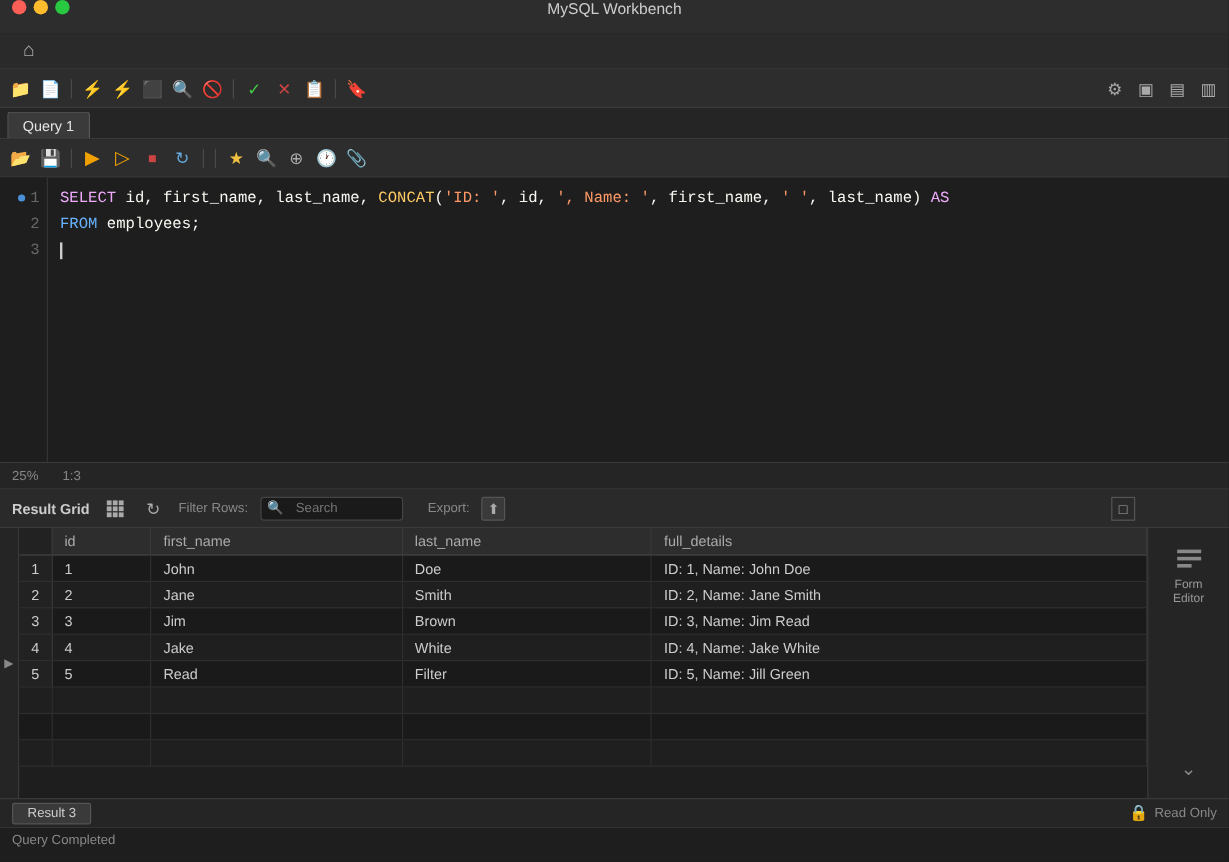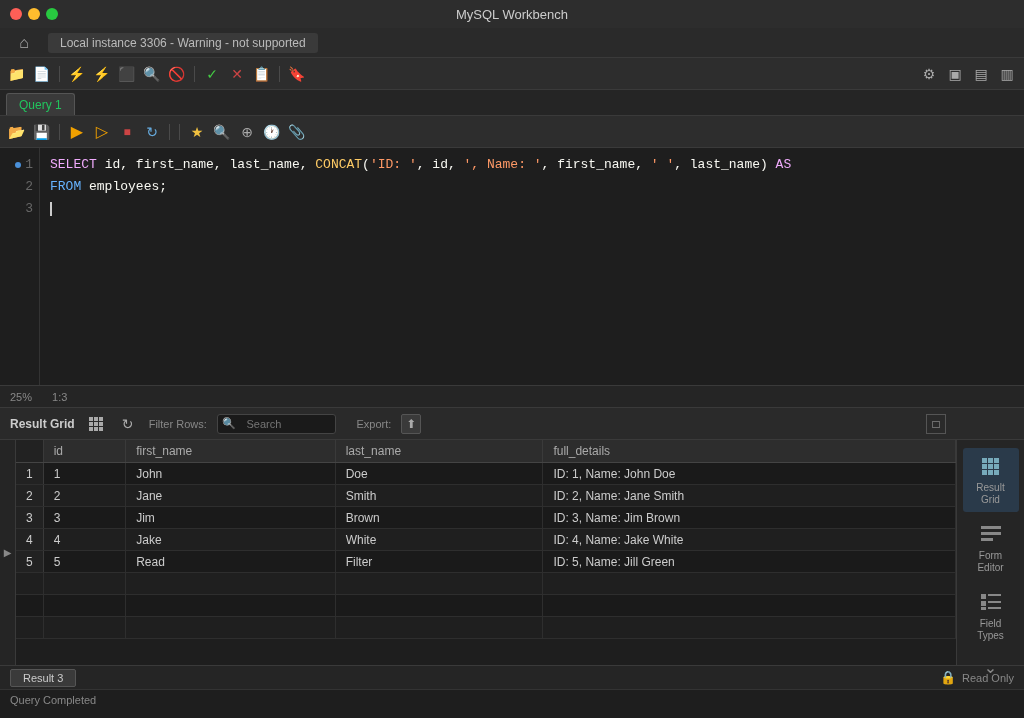--- a/index.html
+++ b/index.html
@@ -3,21 +3,21 @@
   <meta charset="utf-8">
   <style>
     * { margin: 0; padding: 0; box-sizing: border-box; }
     body { width: 1024px; height: 718px; background: #1e1e1e; font-family: -apple-system, BlinkMacSystemFont, 'Helvetica Neue', Arial, sans-serif; color: #ccc; overflow: hidden; font-size: 12px; }
 
     
     .titlebar {
       height: 28px;
       background: #2d2d2d;
       display: flex;
-      align-items: center;
+      align-items: flex-start;
       justify-content: center;
       position: relative;
     }
     .titlebar-title {
       font-size: 13px;
       color: #ccc;
       font-weight: 500;
     }
     .traffic-lights {
       position: absolute;
@@ -110,21 +110,21 @@
     .query-tab {
       height: 22px;
       background: #3a3a3a;
       border: 1px solid #555;
       border-bottom: none;
       border-radius: 3px 3px 0 0;
       padding: 0 12px;
       display: flex;
       align-items: center;
       font-size: 12px;
-      color: #22c55e;
+      color: #e5e5e5;
       cursor: pointer;
     }
 
     
     .sql-toolbar {
       height: 32px;
       background: #2d2d2d;
       display: flex;
       align-items: center;
       padding: 0 6px;
@@ -438,21 +438,20 @@
   <div class="traffic-lights">
     <div class="traffic-light tl-red"></div>
     <div class="traffic-light tl-yellow"></div>
     <div class="traffic-light tl-green"></div>
   </div>
   <span class="titlebar-title">MySQL Workbench</span>
 </div>
 
 <div class="connection-bar">
   <div class="home-icon-btn">⌂</div>
-  <span class="connection-label">Local instance 3306 - Warning - not supported</span>
 </div>
 
 <div class="main-toolbar">
   <div class="toolbar-btn">📁</div>
   <div class="toolbar-btn">📄</div>
   <div class="toolbar-separator"></div>
   <div class="toolbar-btn" style="color:#f0a000;">⚡</div>
   <div class="toolbar-btn" style="color:#f0a000;">⚡</div>
   <div class="toolbar-btn" style="color:#cc4444;">⬛</div>
   <div class="toolbar-btn">🔍</div>
@@ -564,21 +563,21 @@
             <td>2</td>
             <td>Jane</td>
             <td>Smith</td>
             <td>ID: 2, Name: Jane Smith</td>
           </tr>
           <tr>
             <td class="row-num-col">3</td>
             <td>3</td>
             <td>Jim</td>
             <td>Brown</td>
-            <td>ID: 3, Name: Jim Brown</td>
+            <td>ID: 3, Name: Jim Read</td>
           </tr>
           <tr>
             <td class="row-num-col">4</td>
             <td>4</td>
             <td>Jake</td>
             <td>White</td>
             <td>ID: 4, Name: Jake White</td>
           </tr>
           <tr>
             <td class="row-num-col">5</td>
@@ -606,59 +605,30 @@
             <td style="height: 22px;"></td>
             <td style="height: 22px;"></td>
             <td style="height: 22px;"></td>
             <td style="height: 22px;"></td>
           </tr>
         </tbody>
     </table>
   </div>
 
   <div class="side-panel">
-    <div class="side-panel-item active">
-      <div class="side-panel-icon">
-        <div style="display:grid;grid-template-columns:repeat(3,5px);gap:1px;">
-          <div style="width:5px;height:5px;background:#7ab;"></div>
-            <div style="width:5px;height:5px;background:#7ab;"></div>
-            <div style="width:5px;height:5px;background:#7ab;"></div>
-          <div style="width:5px;height:5px;background:#7ab;"></div>
-            <div style="width:5px;height:5px;background:#7ab;"></div>
-            <div style="width:5px;height:5px;background:#7ab;"></div>
-          <div style="width:5px;height:5px;background:#7ab;"></div>
-            <div style="width:5px;height:5px;background:#7ab;"></div>
-            <div style="width:5px;height:5px;background:#7ab;"></div>
-        </div>
-      </div>
-      <span class="side-panel-label">Result<br>Grid</span>
-    </div>
     <div class="side-panel-item">
       <div class="side-panel-icon">
         <svg width="22" height="18" viewBox="0 0 22 18">
           <rect x="1" y="1" width="20" height="3" fill="#888"></rect>
           <rect x="1" y="7" width="20" height="3" fill="#888"></rect>
           <rect x="1" y="13" width="12" height="3" fill="#888"></rect>
         </svg>
       </div>
       <span class="side-panel-label">Form<br>Editor</span>
     </div>
-    <div class="side-panel-item">
-      <div class="side-panel-icon">
-        <svg width="22" height="18" viewBox="0 0 22 18">
-          <rect x="1" y="1" width="5" height="5" fill="#888"></rect>
-          <rect x="8" y="1" width="13" height="2" fill="#888"></rect>
-          <rect x="1" y="8" width="5" height="5" fill="#888"></rect>
-          <rect x="8" y="8" width="13" height="2" fill="#888"></rect>
-          <rect x="1" y="14" width="5" height="3" fill="#888"></rect>
-          <rect x="8" y="14" width="13" height="2" fill="#888"></rect>
-        </svg>
-      </div>
-      <span class="side-panel-label">Field<br>Types</span>
-    </div>
     <div style="margin-top:auto;margin-bottom:8px;">
       <div class="side-panel-item">
         <div style="font-size:16px;color:#888;">⌄</div>
       </div>
     </div>
   </div>
 </div>
 
 <div class="bottom-tabs">
   <div class="bottom-tab">Result 3</div>

